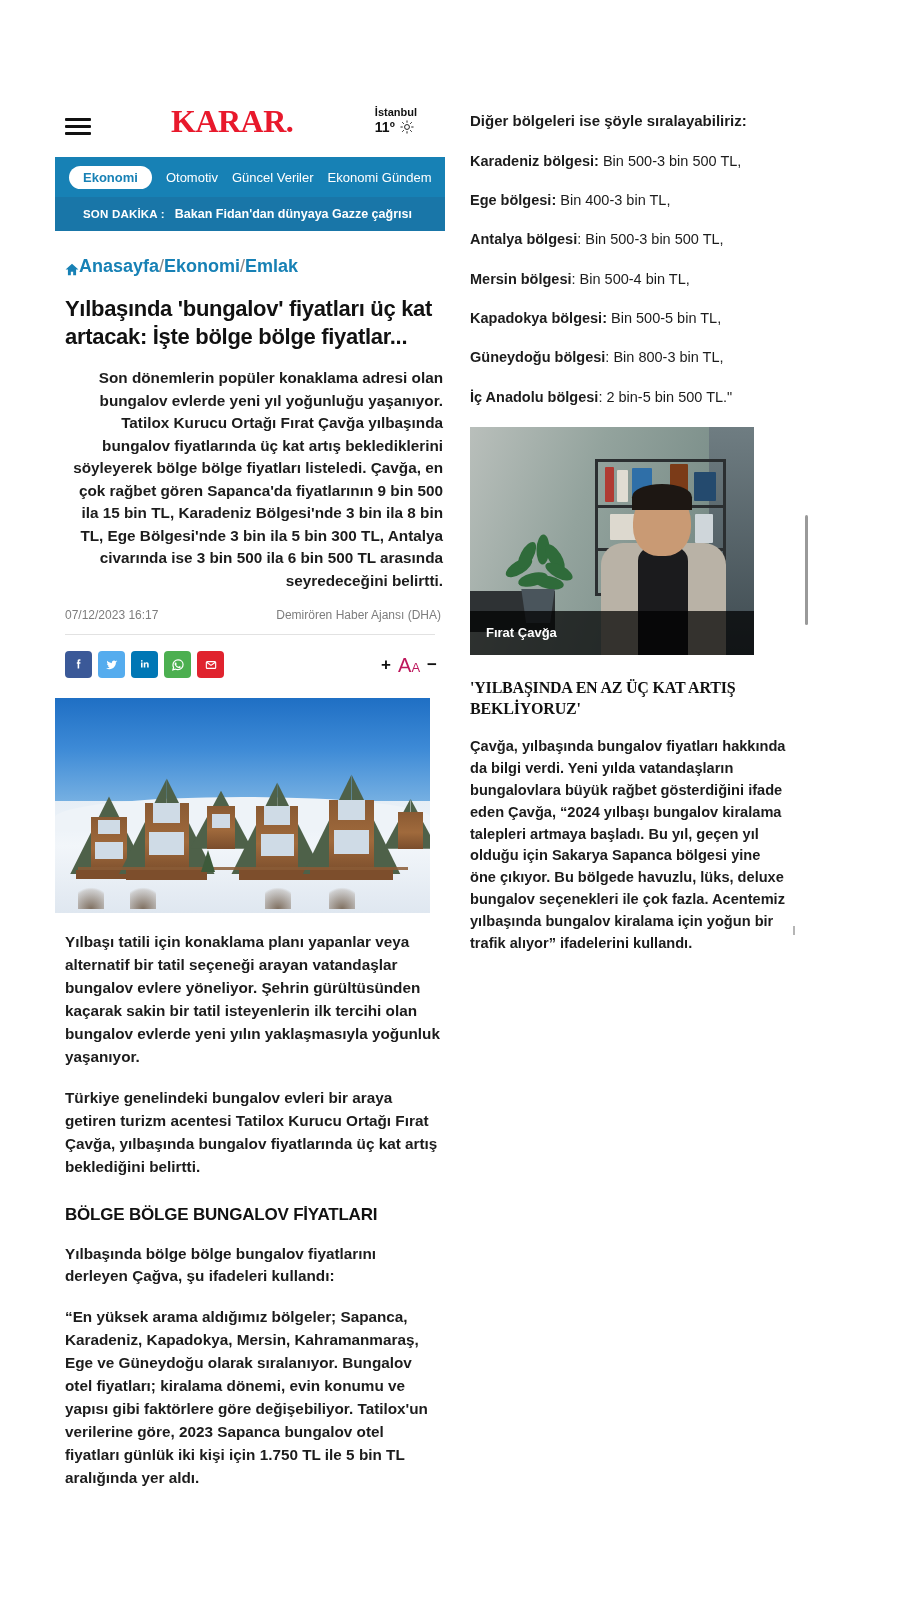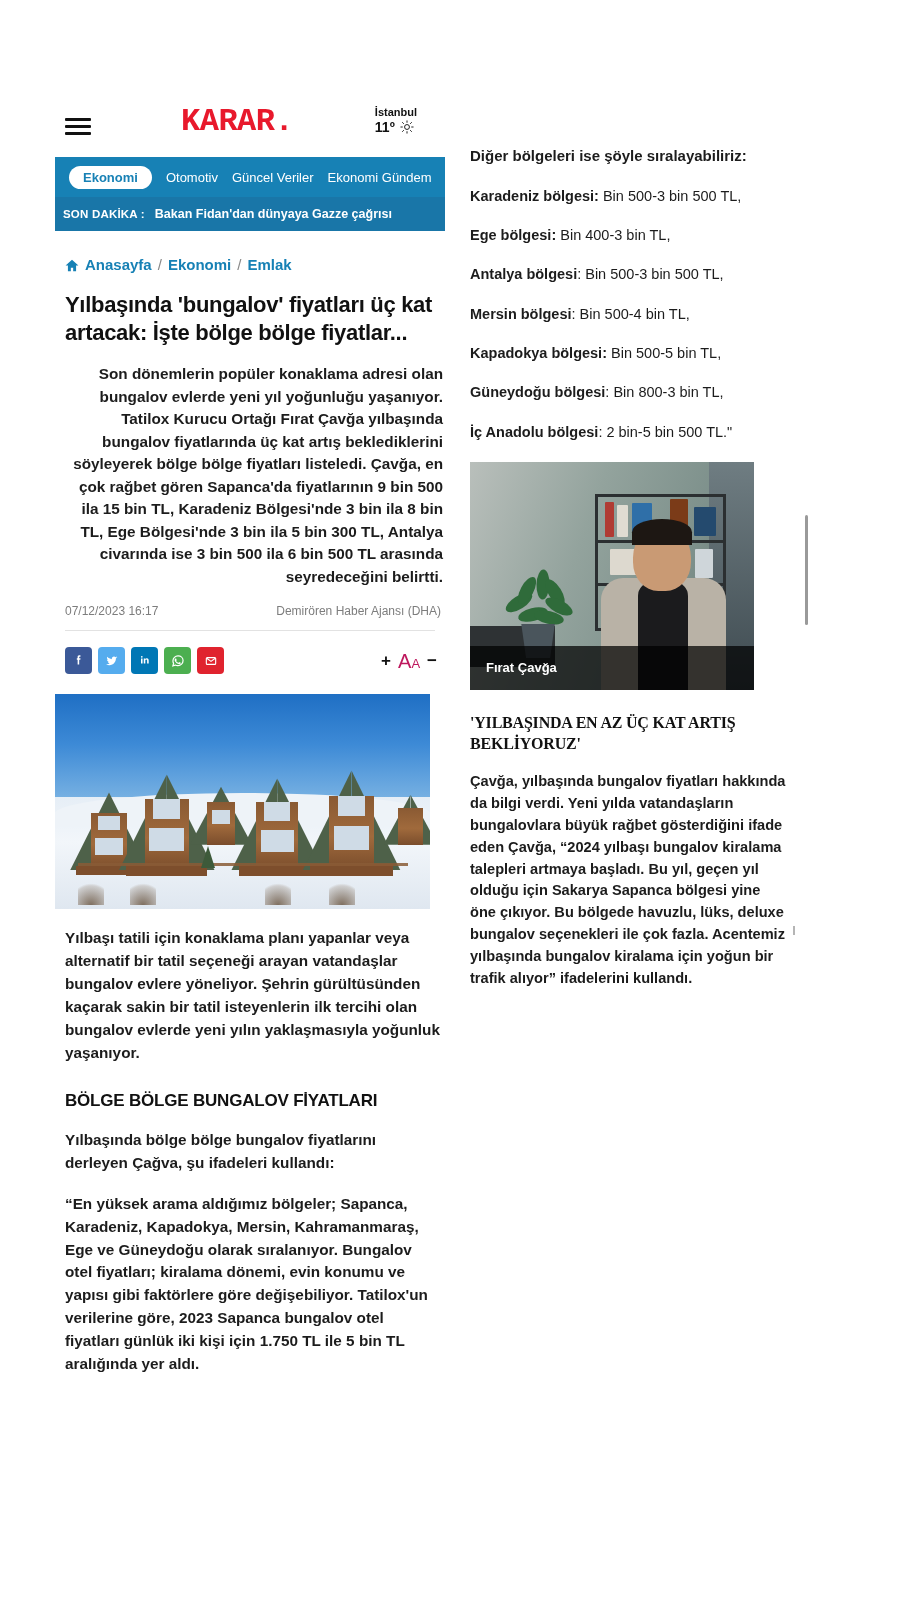--- a/index.html
+++ b/index.html
@@ -11,39 +11,39 @@
   }
   .page { position: relative; width: 900px; height: 1600px; background:#fff; }
 
   
   .left-col { position: absolute; left: 55px; top: 95px; width: 390px; }
 
   .masthead { display: flex; align-items: center; height: 62px; position: relative; }
   .hamburger { width: 26px; margin-left: 10px; cursor: pointer; }
   .hamburger span { display: block; height: 3px; background:#111; margin: 4px 0; border-radius: 1px; }
   .logo {
-    position: absolute; left: 126px; top: 8px;
+    position: absolute; left: 116px; top: 8px;
     font-size: 32px; font-weight: 900; color: #e8192c;
-    letter-spacing: -0.5px; font-family: Liberation Mono, monospace;
+    letter-spacing: -0.5px; font-family: Liberation Serif, serif;
   }
   .weather { position: absolute; right: 28px; top: 10px; text-align: left; }
   .weather-city { font-size: 11px; font-weight: 700; color: #111; line-height: 1.3; }
   .weather-row { display: flex; align-items: center; gap: 5px; }
   .weather-temp { font-size: 14px; font-weight: 800; color: #111; }
   .sun-icon { width: 14px; height: 14px; display:inline-block; }
 
   .navbar { background: #1781b5; height: 40px; display:flex; align-items:center; padding: 0 14px; gap: 14px; overflow: hidden; }
   .nav-pill { background:#fff; color:#1781b5; border-radius: 14px; padding: 4px 14px; font-size: 13px; font-weight: 600; white-space: nowrap; cursor: pointer; }
   .nav-item { color: #ffffff; font-size: 13px; font-weight: 500; white-space: nowrap; cursor: pointer; }
 
-  .breaking { background:#1976a8; height: 34px; display:flex; align-items:center; padding: 0 8px; gap: 10px; overflow:hidden; }
+  .breaking { background:#1976a8; height: 34px; display:flex; align-items:center; padding: 0 28px; gap: 10px; overflow:hidden; }
   .breaking-label { color:#fff; font-size: 11.5px; font-weight: 800; white-space:nowrap; letter-spacing: 0.2px; }
   .breaking-text { color:#fff; font-size: 12.5px; font-weight: 700; white-space:nowrap; }
 
-  .breadcrumb { display:flex; align-items:center; gap:6px; margin-top: 25px; padding-left: 10px; font-size: 15px; font-weight: 700; text-align: center; }
+  .breadcrumb { display:flex; align-items:center; margin-top: 25px; padding-left: 10px; font-size: 18px; font-weight: 700; text-align: center; }
   .home-icon { width: 14px; height: 13px; display:inline-block; }
   .crumb { color:#1781b5; cursor:pointer; }
   .crumb-sep { color:#888; font-weight: 400; }
 
   .headline {
     margin-top: 18px; padding-left: 10px; padding-right: 4px;
     font-size: 22px; line-height: 1.28; font-weight: 800; color:#111;
     letter-spacing: -0.3px;
   }
 
@@ -93,21 +93,21 @@
     background: radial-gradient(circle at 50% 100%, rgba(110,90,70,.85) 0%, rgba(140,120,100,.25) 62%, transparent 70%); }
   .photo-main .fence { position:absolute; left:6%; bottom:20%; width:88%; height:3px; background:#8a5c36; opacity:.85; }
   .photo-main .tree { position:absolute; bottom:19%; width:0;height:0;
     border-left:7px solid transparent;border-right:7px solid transparent;border-bottom:22px solid #3d5a3a; }
 
   .body-text { padding-left: 10px; padding-right: 4px; font-size: 15.3px; line-height: 1.5; font-weight: 600; color:#1c1c1c; }
   .body-text p { margin-top: 18px; }
   .sub-head { padding-left: 10px; margin-top: 26px; font-size: 17px; font-weight: 800; color:#111; letter-spacing:-0.2px; }
 
   
-  .right-col { position: absolute; left: 470px; top: 110px; width: 320px; margin-top: 35px; }
+  .right-col { position: absolute; left: 470px; top: 110px; width: 320px; }
   .rc-intro { font-size: 15px; line-height:1.45; font-weight:600; color:#1c1c1c; }
   .region-line { margin-top: 19px; font-size: 14.5px; line-height: 1.4; color:#1c1c1c; font-weight:500; white-space: nowrap; }
   .region-line b { font-weight: 800; }
 
   .photo-person { margin-top: 20px; width: 284px; height: 228px; position: relative; overflow:hidden; background:#8b9b96; }
   .pp-wall { position:absolute; inset:0; background: linear-gradient(110deg,#b9bfbb 0%, #93a39d 38%, #7d908b 70%, #5d6b68 100%); }
   .pp-window { position:absolute; right:0; top:0; width:16%; height:100%;
     background: linear-gradient(180deg,#6f7d82 0%, #3e4a50 100%); }
   .pp-shelf { position:absolute; left:44%; top:14%; width:46%; height:60%; border:3px solid #2b2f31; }
   .pp-shelf .sh { position:absolute; left:0; width:100%; height:3px; background:#2b2f31; }
@@ -292,20 +292,21 @@
       <div class="fence"></div>
       <div class="tree" style="left:39%"></div>
       <div class="bush" style="left:6%"></div>
       <div class="bush" style="left:20%"></div>
       <div class="bush" style="left:56%"></div>
       <div class="bush" style="left:73%"></div>
     </div>
 
     <div class="body-text">
       <p>Yılbaşı tatili için konaklama planı yapanlar veya alternatif bir tatil seçeneği arayan vatandaşlar bungalov evlere yöneliyor. Şehrin gürültüsünden kaçarak sakin bir tatil isteyenlerin ilk tercihi olan bungalov evlerde yeni yılın yaklaşmasıyla yoğunluk yaşanıyor.</p>
+      <p>Türkiye genelindeki bungalov evleri bir araya getiren turizm acentesi Tatilox Kurucu Ortağı Fırat Çavğa, yılbaşında bungalov fiyatlarında üç kat artış beklediğini belirtti.</p>
     </div>
     <h2 class="sub-head">BÖLGE BÖLGE BUNGALOV FİYATLARI</h2>
     <div class="body-text">
       <p>Yılbaşında bölge bölge bungalov fiyatlarını derleyen Çağva, şu ifadeleri kullandı:</p>
       <p>“En yüksek arama aldığımız bölgeler; Sapanca, Karadeniz, Kapadokya, Mersin, Kahramanmaraş, Ege ve Güneydoğu olarak sıralanıyor. Bungalov otel fiyatları; kiralama dönemi, evin konumu ve yapısı gibi faktörlere göre değişebiliyor. Tatilox'un verilerine göre, 2023 Sapanca bungalov otel fiyatları günlük iki kişi için 1.750 TL ile 5 bin TL aralığında yer aldı.</p>
     </div>
   </div>
 
   <div class="right-col">
     <p class="rc-intro">Diğer bölgeleri ise şöyle sıralayabiliriz:</p>

